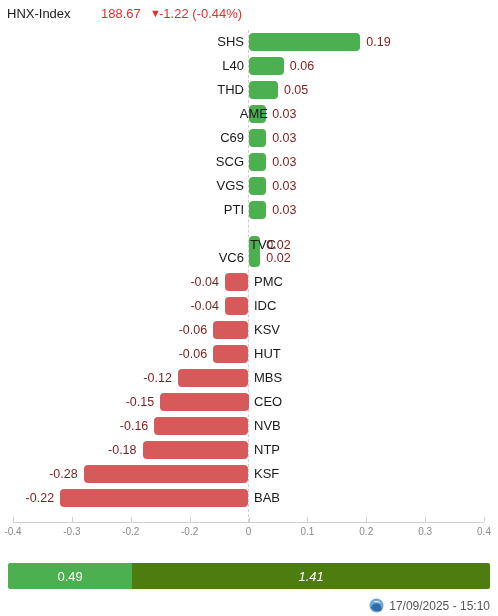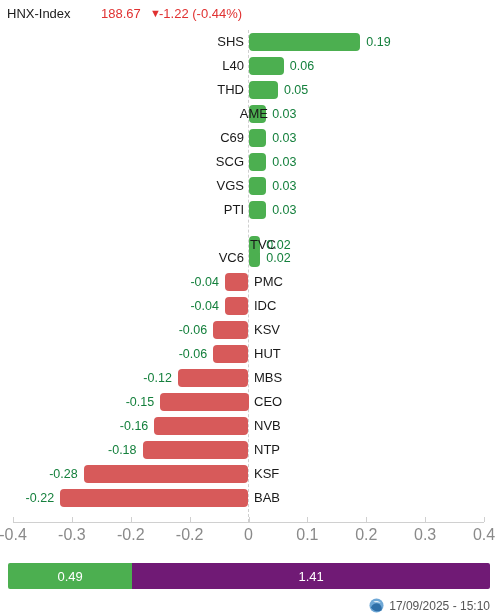--- a/index.html
+++ b/index.html
@@ -95,21 +95,21 @@
   }
   .ticker.pos { right: 254px; text-align: right; }
   .ticker.neg { left: 254px; text-align: left; }
 
   .val {
     position: absolute;
     top: 3px;
     height: 18px;
     line-height: 18px;
     font-size: 12.5px;
-    color: #15803d;
+    color: #7f1d1d;
     white-space: nowrap;
   }
 
   
   #axis {
     position: absolute;
     left: 0;
     top: 522px;
     width: 498px;
     height: 28px;
@@ -125,21 +125,21 @@
   .tick {
     position: absolute;
     top: -5px;
     width: 1px;
     height: 5px;
     background: #d0d0d0;
   }
   .tick-label {
     position: absolute;
     top: 4px;
-    font-size: 16px;
+    font-size: 10px;
     color: #8a8a8a;
     transform: translateX(-50%);
     white-space: nowrap;
   }
 
   
   #summary {
     position: absolute;
     left: 8px;
     top: 563px;
@@ -151,21 +151,21 @@
   }
   #summary-up, #summary-down {
     display: flex;
     align-items: center;
     justify-content: center;
     font-size: 13px;
     color: #ffffff;
     height: 26px;
   }
   #summary-up { background: #4caf50; }
-  #summary-down { background: #701a75; }
+  #summary-down { background: #4d7c0f; font-style: italic; }
 
   
   #footer {
     position: absolute;
     left: 0;
     top: 595px;
     width: 498px;
     height: 21px;
     display: flex;
     align-items: center;

